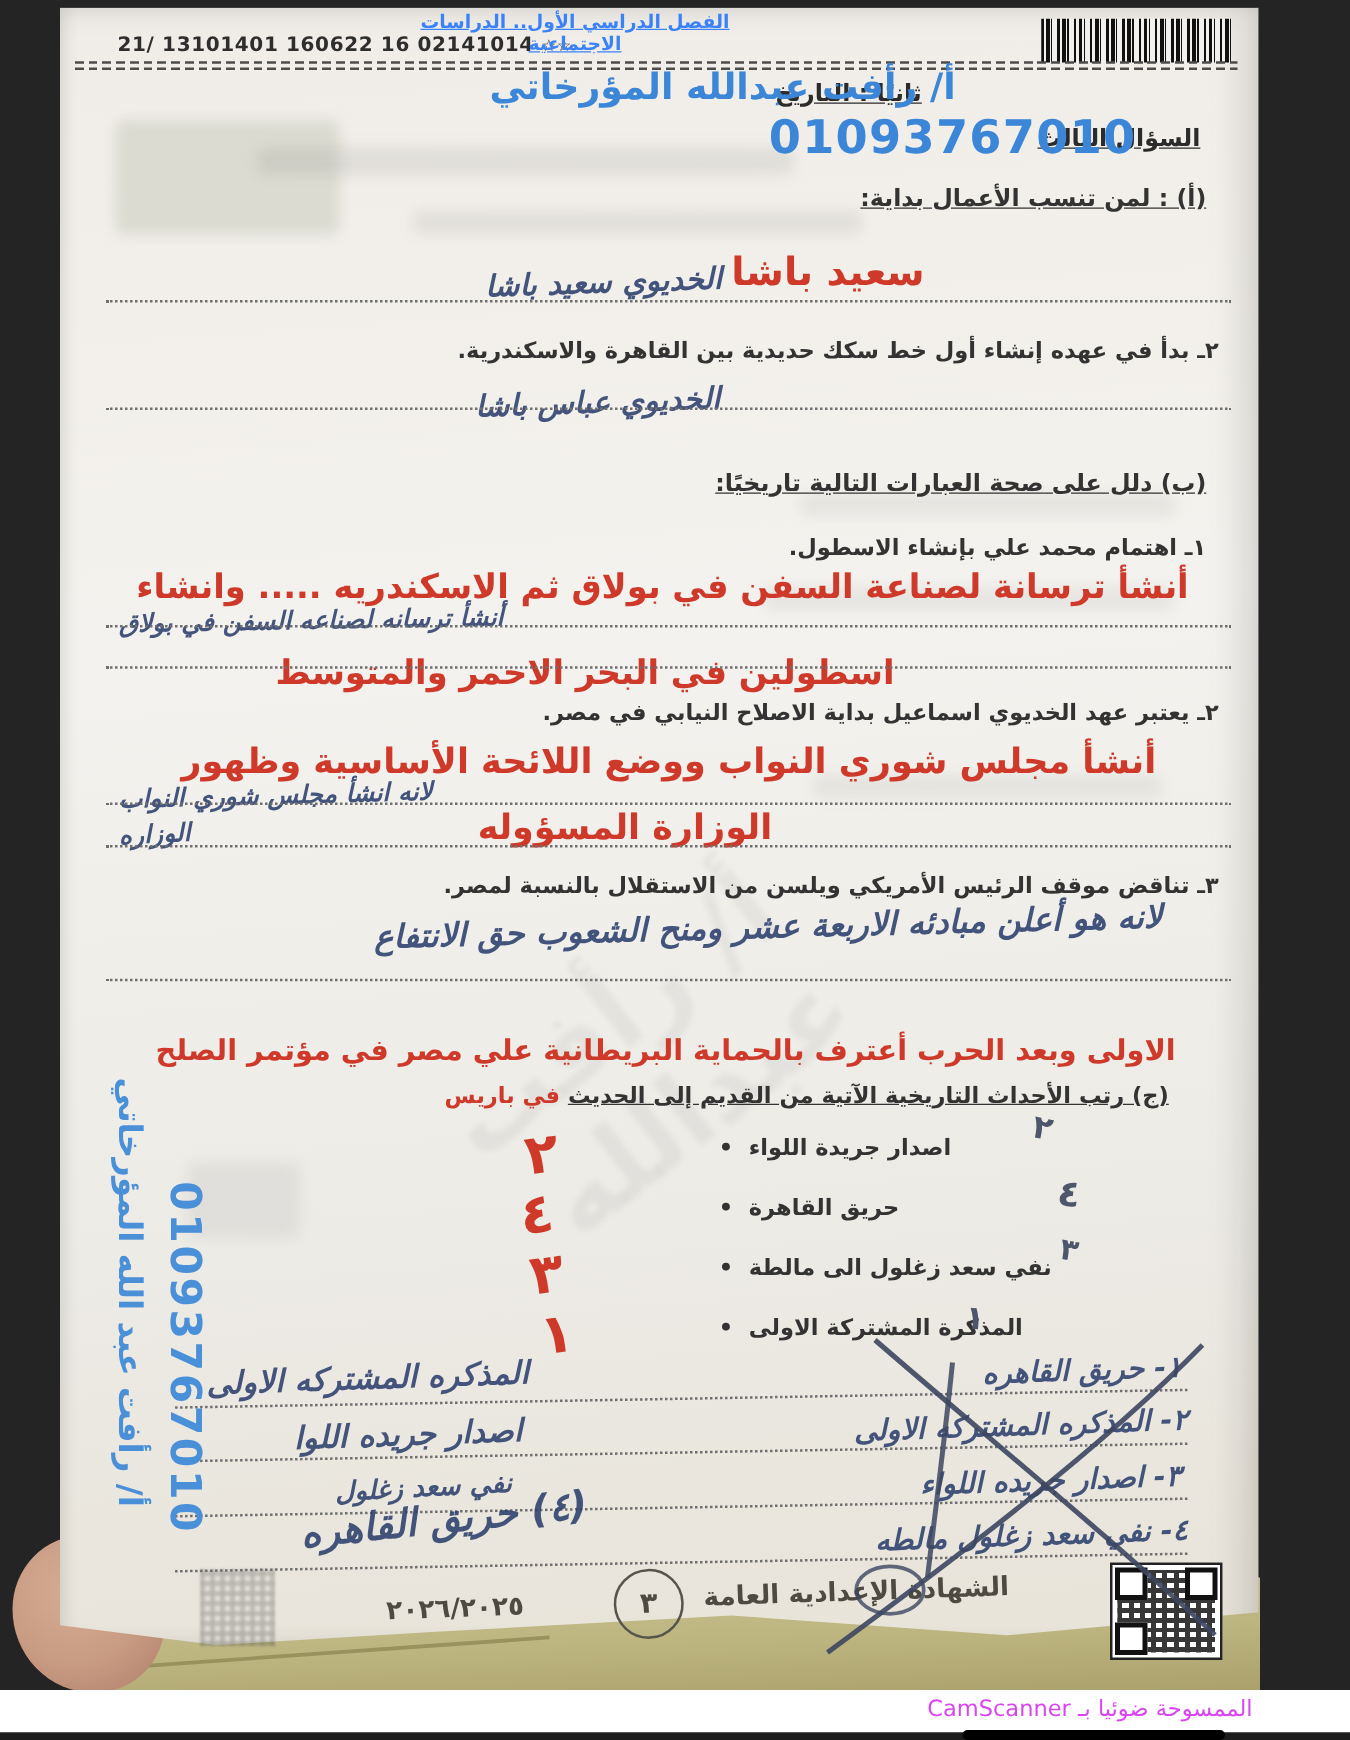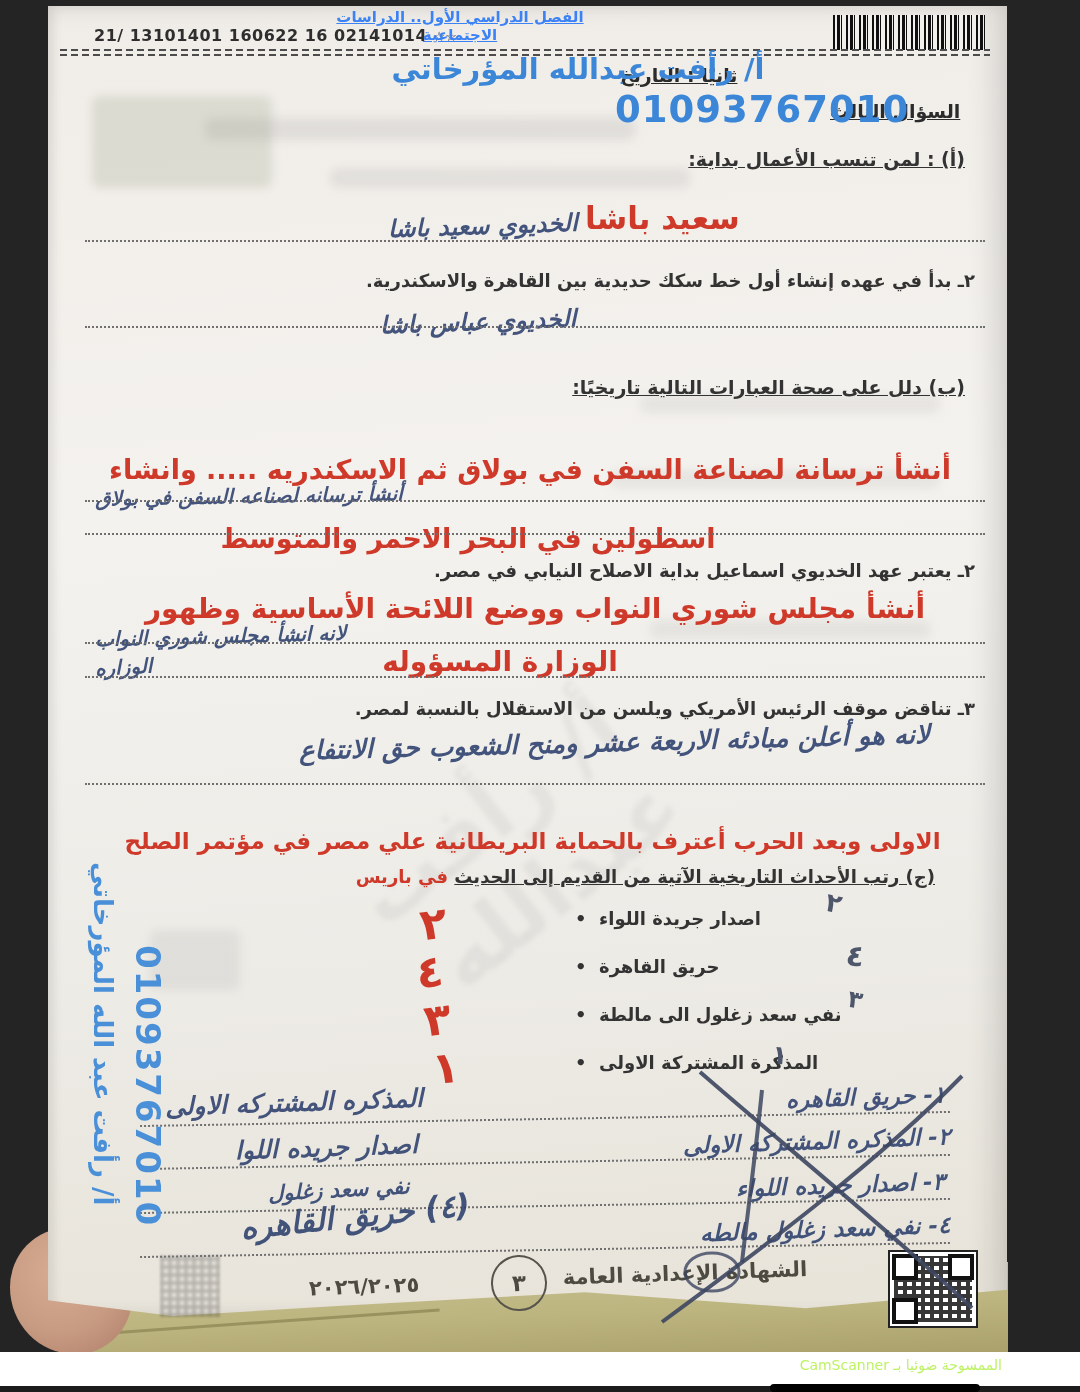--- a/index.html
+++ b/index.html
@@ -10,21 +10,21 @@
         background:linear-gradient(178deg,#c9c294 0%,#bdb57f 55%,#a9a06c 100%);}
   .desk-seam1{position:absolute;left:300px;top:1287px;width:700px;height:3px;background:#8f895c;transform:rotate(-1.4deg);}
   .desk-seam2{position:absolute;left:110px;top:1320px;width:330px;height:3px;background:#99925f;transform:rotate(-4deg);}
   .finger{position:absolute;left:10px;top:1228px;width:122px;height:126px;border-radius:48% 52% 46% 54%;
           background:radial-gradient(circle at 40% 35%,#d8ab93 0%,#c79a82 55%,#b07f69 100%);}
   .paper{position:absolute;left:48px;top:6px;width:959px;height:1318px;
          background:linear-gradient(176deg,#f0ede8 0%,#f4f2ee 38%,#edebe6 72%,#e8e4da 96%);
          box-shadow:inset -16px 0 26px rgba(0,0,0,.10),inset 5px 0 12px rgba(0,0,0,.06),inset 0 -10px 18px rgba(0,0,0,.05);
          clip-path:polygon(0 0,100% 0,100% 97.4%,79% 98.8%,56% 97.6%,31% 98.6%,13% 99.4%,0 98.2%);}
   .camscanner-strip{position:absolute;left:0;top:1352px;width:1080px;height:34px;background:#ffffff;}
-  .cam-label{position:absolute;right:78px;top:1357px;font-size:14px;color:#bef264;direction:rtl;}
+  .cam-label{position:absolute;right:78px;top:1357px;font-size:18px;color:#d946ef;direction:rtl;}
   .bottom-black{position:absolute;left:0;top:1386px;width:1080px;height:6px;background:#1c1c1c;}
   .bottom-bar{position:absolute;left:770px;top:1384px;width:210px;height:8px;background:#000;border-radius:4px;}
   
   .ghost{position:absolute;filter:blur(5px);border-radius:8px;}
   .g1{left:92px;top:96px;width:180px;height:92px;background:rgba(168,176,152,.30);}
   .g2{left:205px;top:118px;width:430px;height:22px;background:rgba(120,120,120,.14);}
   .g3{left:330px;top:168px;width:360px;height:20px;background:rgba(120,120,120,.13);}
   .g4{left:640px;top:395px;width:300px;height:18px;background:rgba(120,120,120,.10);}
   .g5{left:610px;top:470px;width:330px;height:18px;background:rgba(120,120,120,.10);}
   .g6{left:650px;top:620px;width:280px;height:18px;background:rgba(120,120,120,.10);}
@@ -108,20 +108,21 @@
   <div class="print u" style="right:115px;top:148px;font-size:19px;">(أ) : لمن تنسب الأعمال بداية:</div>
   <div class="red" style="left:585px;top:200px;font-size:31px;">سعيد باشا</div>
   <div class="pen" style="left:388px;top:212px;font-size:24px;transform:rotate(-2deg);">الخديوي سعيد باشا</div>
   <div class="dots" style="left:85px;top:240px;width:900px;"></div>
 
   <div class="print" style="right:105px;top:270px;font-size:18px;">٢ـ بدأ في عهده إنشاء أول خط سكك حديدية بين القاهرة والاسكندرية.</div>
   <div class="pen" style="left:380px;top:308px;font-size:24px;transform:rotate(-2deg);">الخديوي عباس باشا</div>
   <div class="dots" style="left:85px;top:326px;width:900px;"></div>
 
   <div class="print u" style="right:115px;top:376px;font-size:19px;">(ب) دلل على صحة العبارات التالية تاريخيًا:</div>
+  <div class="print" style="right:115px;top:428px;font-size:18px;">١ـ اهتمام محمد علي بإنشاء الاسطول.</div>
   <div class="red" style="left:88px;top:454px;width:884px;text-align:center;font-size:27px;">أنشأ ترسانة لصناعة السفن في بولاق ثم الاسكندريه ..... وانشاء</div>
   <div class="pen" style="left:95px;top:484px;font-size:20px;transform:rotate(-1deg);">أنشأ ترسانه لصناعه السفن في بولاق</div>
   <div class="dots" style="left:85px;top:500px;width:900px;"></div>
   <div class="red" style="left:88px;top:503px;width:760px;text-align:center;font-size:27px;margin-top:20px;">اسطولين في البحر الاحمر والمتوسط</div>
   <div class="dots" style="left:85px;top:533px;width:900px;"></div>
 
   <div class="print" style="right:105px;top:560px;font-size:18px;">٢ـ يعتبر عهد الخديوي اسماعيل بداية الاصلاح النيابي في مصر.</div>
   <div class="red" style="left:100px;top:592px;width:870px;text-align:center;font-size:28px;">أنشأ مجلس شوري النواب ووضع اللائحة الأساسية وظهور</div>
   <div class="pen" style="left:95px;top:624px;font-size:20px;transform:rotate(-1.5deg);">لانه انشأ مجلس شوري النواب</div>
   <div class="dots" style="left:85px;top:642px;width:900px;"></div>

